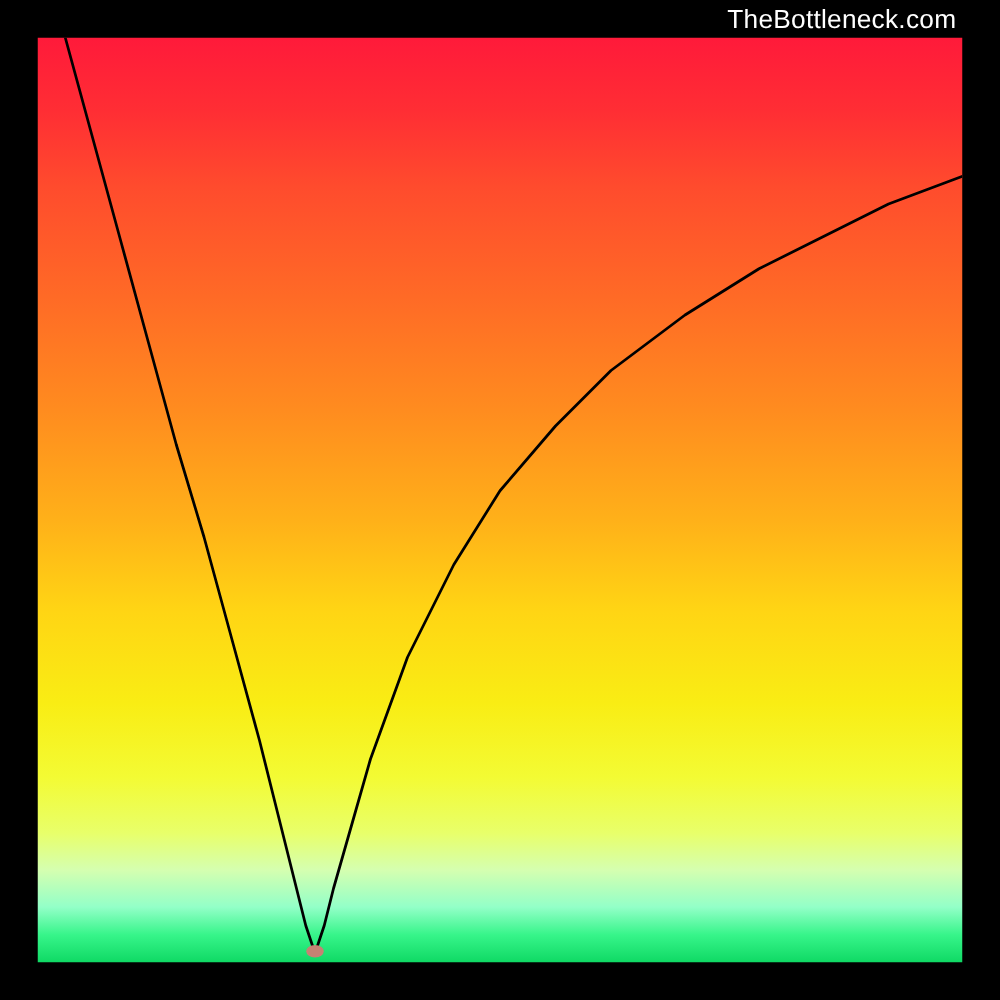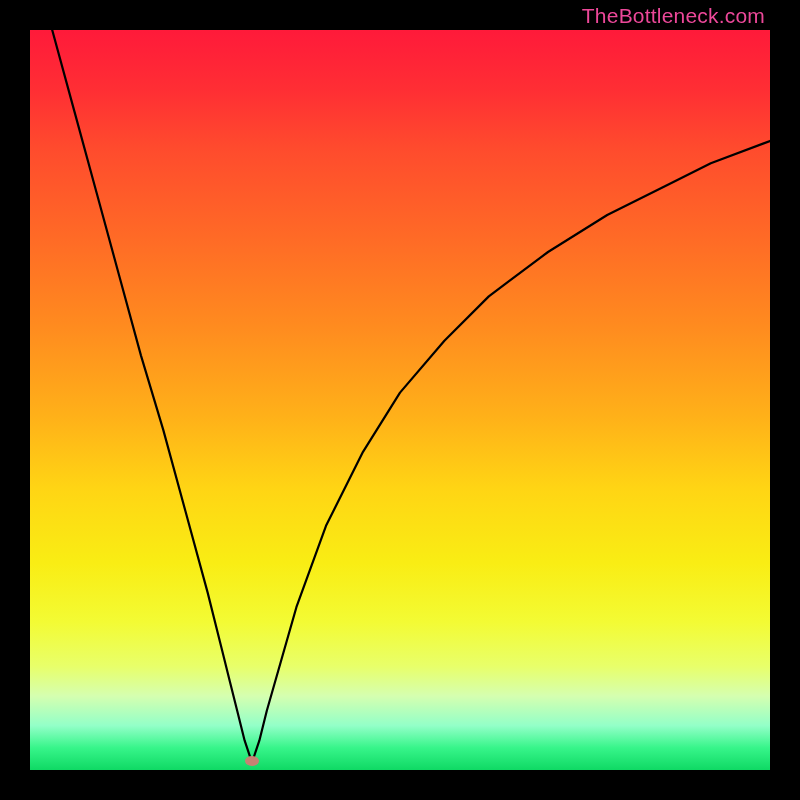--- a/index.html
+++ b/index.html
@@ -55,21 +55,21 @@
     background: #c58273;
     border-radius: 50%;
     transform: translate(-50%, -50%);
   }
 
   .watermark {
     position: absolute;
     top: 4px;
     font-size: 21px;
     font-weight: 500;
-    color: #ec4899;
+    color: #ffffff;
     letter-spacing: 0.2px;
   }
 </style>
 </head>
 <body>
 
 <div class="frame">
 
   <div class="plot-area">
     <div class="gradient-bg"></div>

